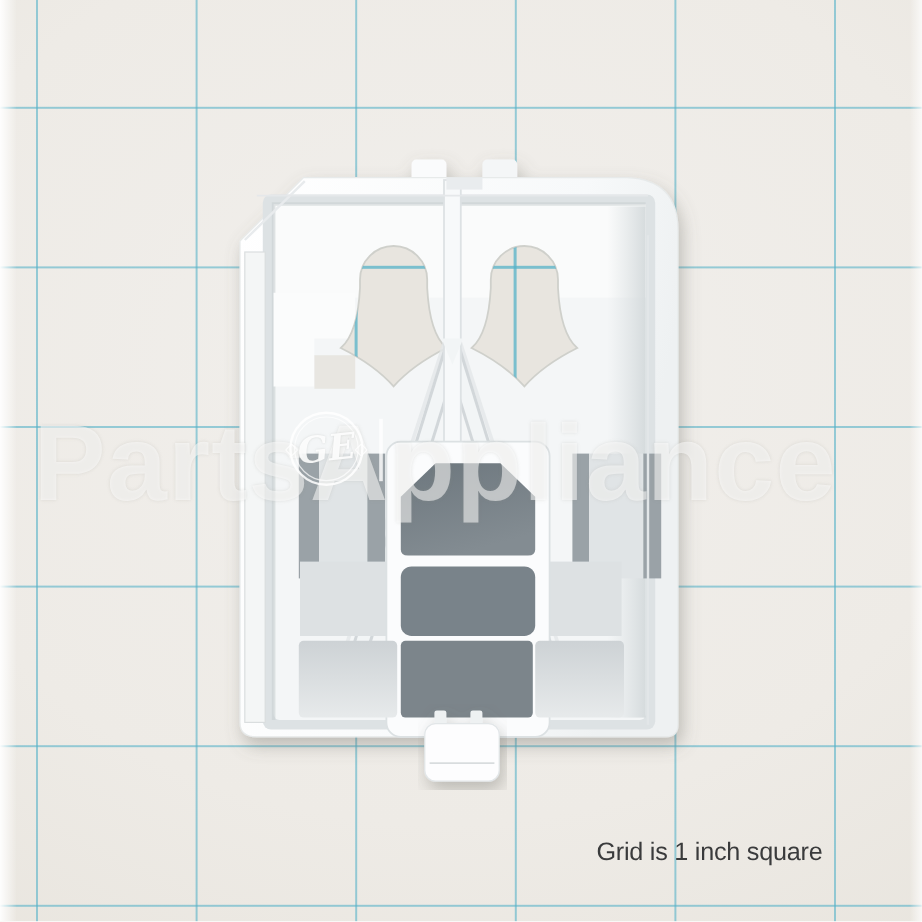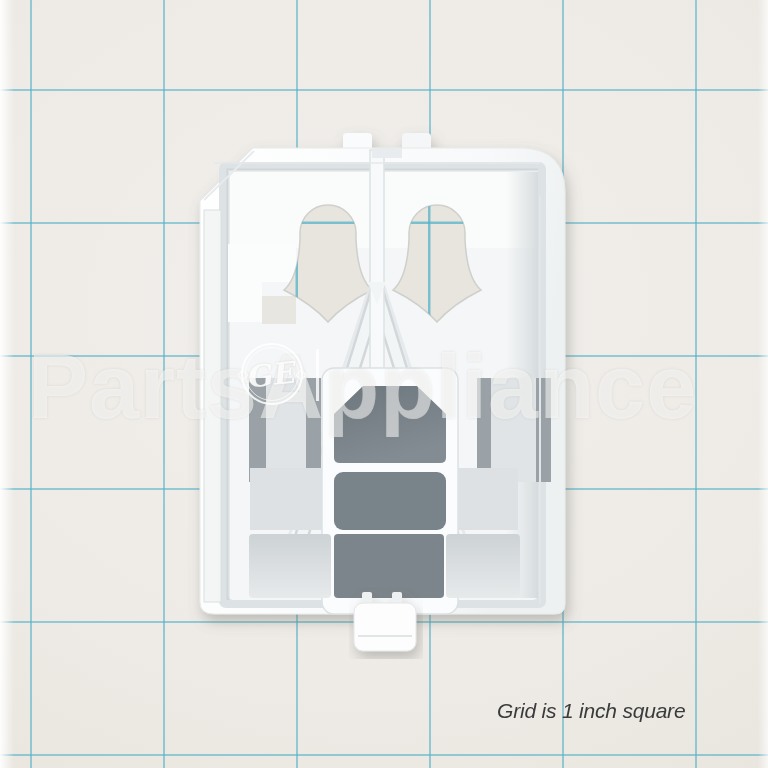--- a/index.html
+++ b/index.html
@@ -29,21 +29,21 @@
     text-shadow:0 0 2px rgba(160,162,160,0.35);}
   .ge-flourish{position:absolute;width:6px;height:6px;border:1px solid rgba(255,255,255,0.75);
     transform:rotate(45deg);border-radius:1px;top:26px;}
   .ge-flourish.left{left:-4px;} .ge-flourish.right{right:-4px;}
   .wm-sep{position:absolute;left:316px;top:349px;width:3px;height:52px;z-index:3;
     background:rgba(255,255,255,0.8);}
   .wm-brand{position:absolute;left:331px;top:363px;z-index:3;
     font-size:17px;font-weight:bold;letter-spacing:1.2px;color:rgba(255,255,255,0.85);
     text-shadow:0 0 2px rgba(140,145,150,0.35);white-space:nowrap;}
   .caption{position:absolute;left:497px;top:699px;z-index:4;
-    font-size:21px;letter-spacing:-0.2px;color:#3a3b3c;white-space:nowrap;font-style:italic;}
+    font-size:21px;letter-spacing:-0.2px;color:#3a3b3c;white-space:nowrap;}
 </style>
 </head>
 <body>
 
 <div class="stage">
   <div class="grid"></div>
   <div class="edge-left"></div>
   <div class="edge-right"></div>
 
   <svg class="part-svg" width="768" height="768" viewBox="0 0 768 768">

